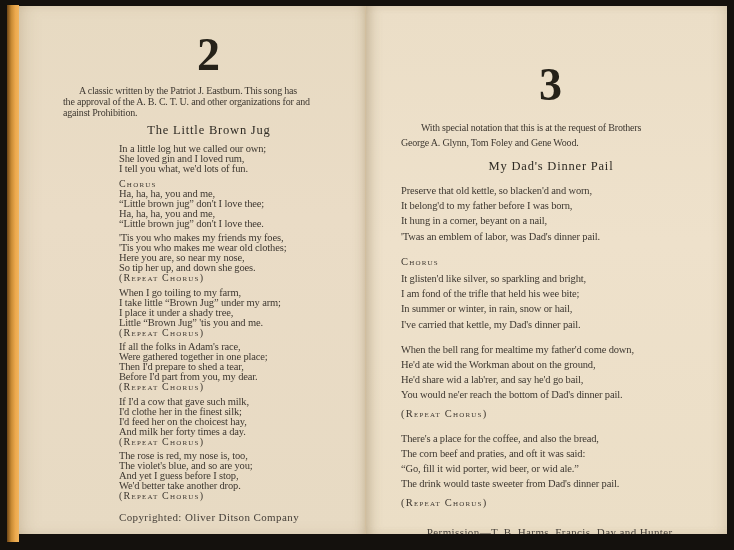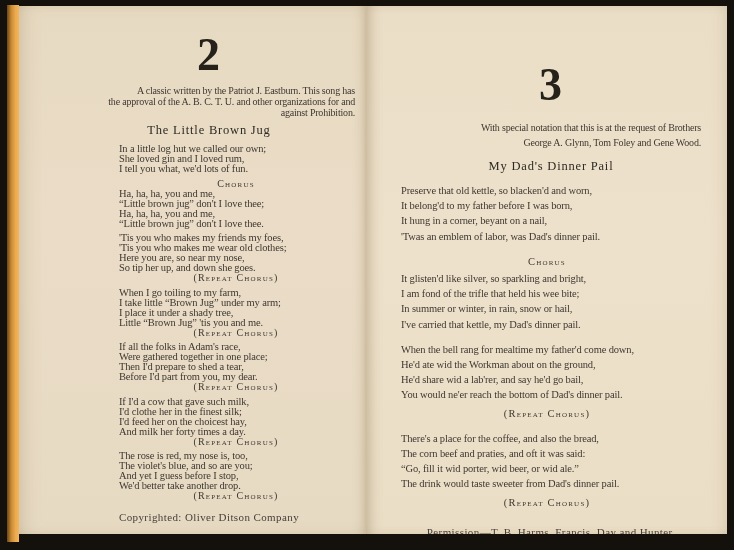--- a/index.html
+++ b/index.html
@@ -29,21 +29,21 @@
   .text-block-left{margin-left:44px;width:292px;}
   .text-block-right{margin-left:35px;width:300px;}
 
   .page-num{
     text-align:center;font-weight:bold;line-height:1;
     font-size:46px;color:#262219;letter-spacing:1px;
   }
   .page-left .page-num{margin-top:26px;}
   .page-right .page-num{margin-top:56px;}
 
-  .intro{margin:0;font-size:10px;letter-spacing:-0.2px;text-align:right;}
+  .intro{margin:0;font-size:10px;letter-spacing:-0.2px;}
   .page-left .intro{margin-top:8px;}
   .page-right .intro{margin-top:12px;}
   .intro .line{white-space:nowrap;}
   .page-left .intro .line{line-height:10.8px;}
   .page-right .intro .line{line-height:15px;}
   .intro .line:first-child{text-indent:1.6em;}
   .page-right .intro .line:first-child{text-indent:2em;}
 
   .song-title{
     margin:0;text-align:center;font-weight:normal;
@@ -56,21 +56,21 @@
   .page-left .stanzas{margin-top:6px;}
   .page-right .stanzas{margin-top:9px;}
 
   .stanza{font-size:10.5px;letter-spacing:-0.15px;}
   .page-left .stanza{margin-left:56px;width:234px;margin-bottom:4.5px;}
   .page-right .stanza{margin-left:0;width:292px;margin-bottom:10px;}
   .page-left .stanza .line{line-height:10px;white-space:nowrap;}
   .page-right .stanza .line{line-height:15.2px;white-space:nowrap;}
 
   .chorus-label,.repeat-label{
-    text-align:center;font-variant:small-caps;letter-spacing:1.2px;
+    text-align:left;font-variant:small-caps;letter-spacing:1.2px;
   }
   .page-left .chorus-label{line-height:10px;font-size:10px;}
   .page-left .repeat-label{line-height:10px;font-size:10px;}
   .page-right .chorus-label{line-height:15.2px;font-size:10.5px;margin-bottom:2px;}
   .page-right .repeat-label{line-height:15.2px;font-size:10.5px;margin-top:3px;}
 
   .footer-note{
     text-align:center;font-size:11px;letter-spacing:0.4px;color:#47413a;
   }
   .page-left .footer-note{margin-top:10px;}

